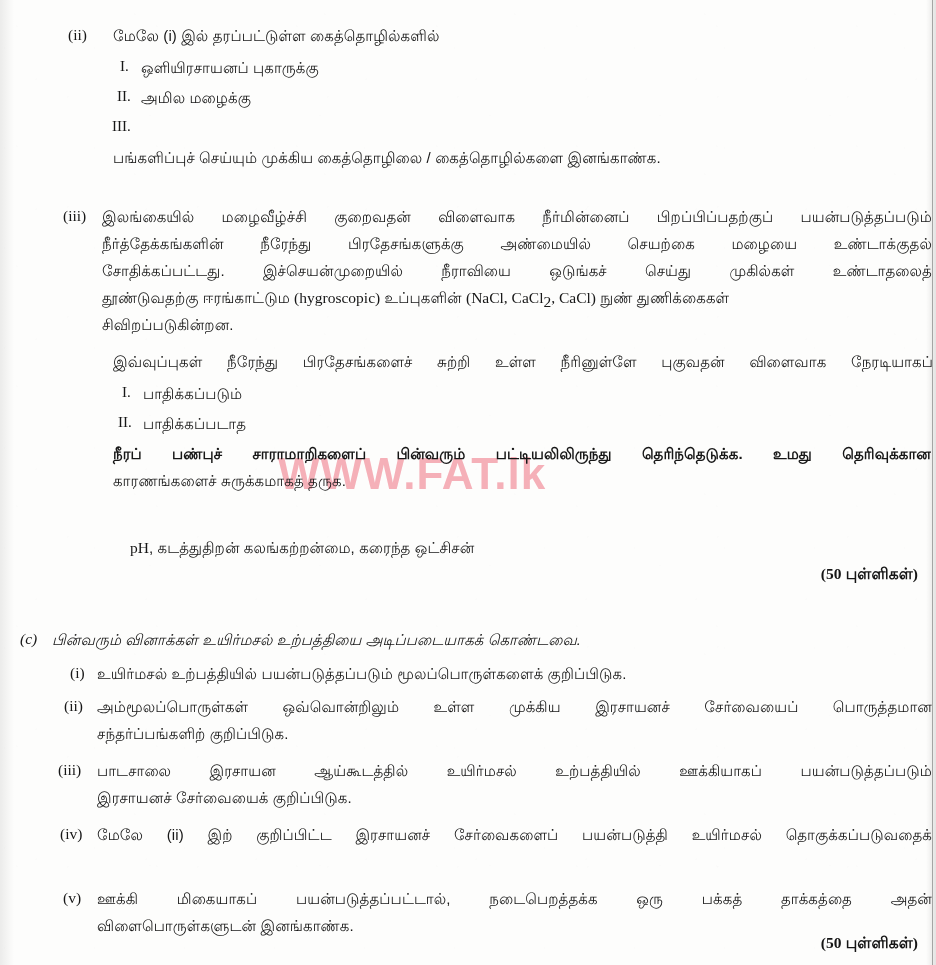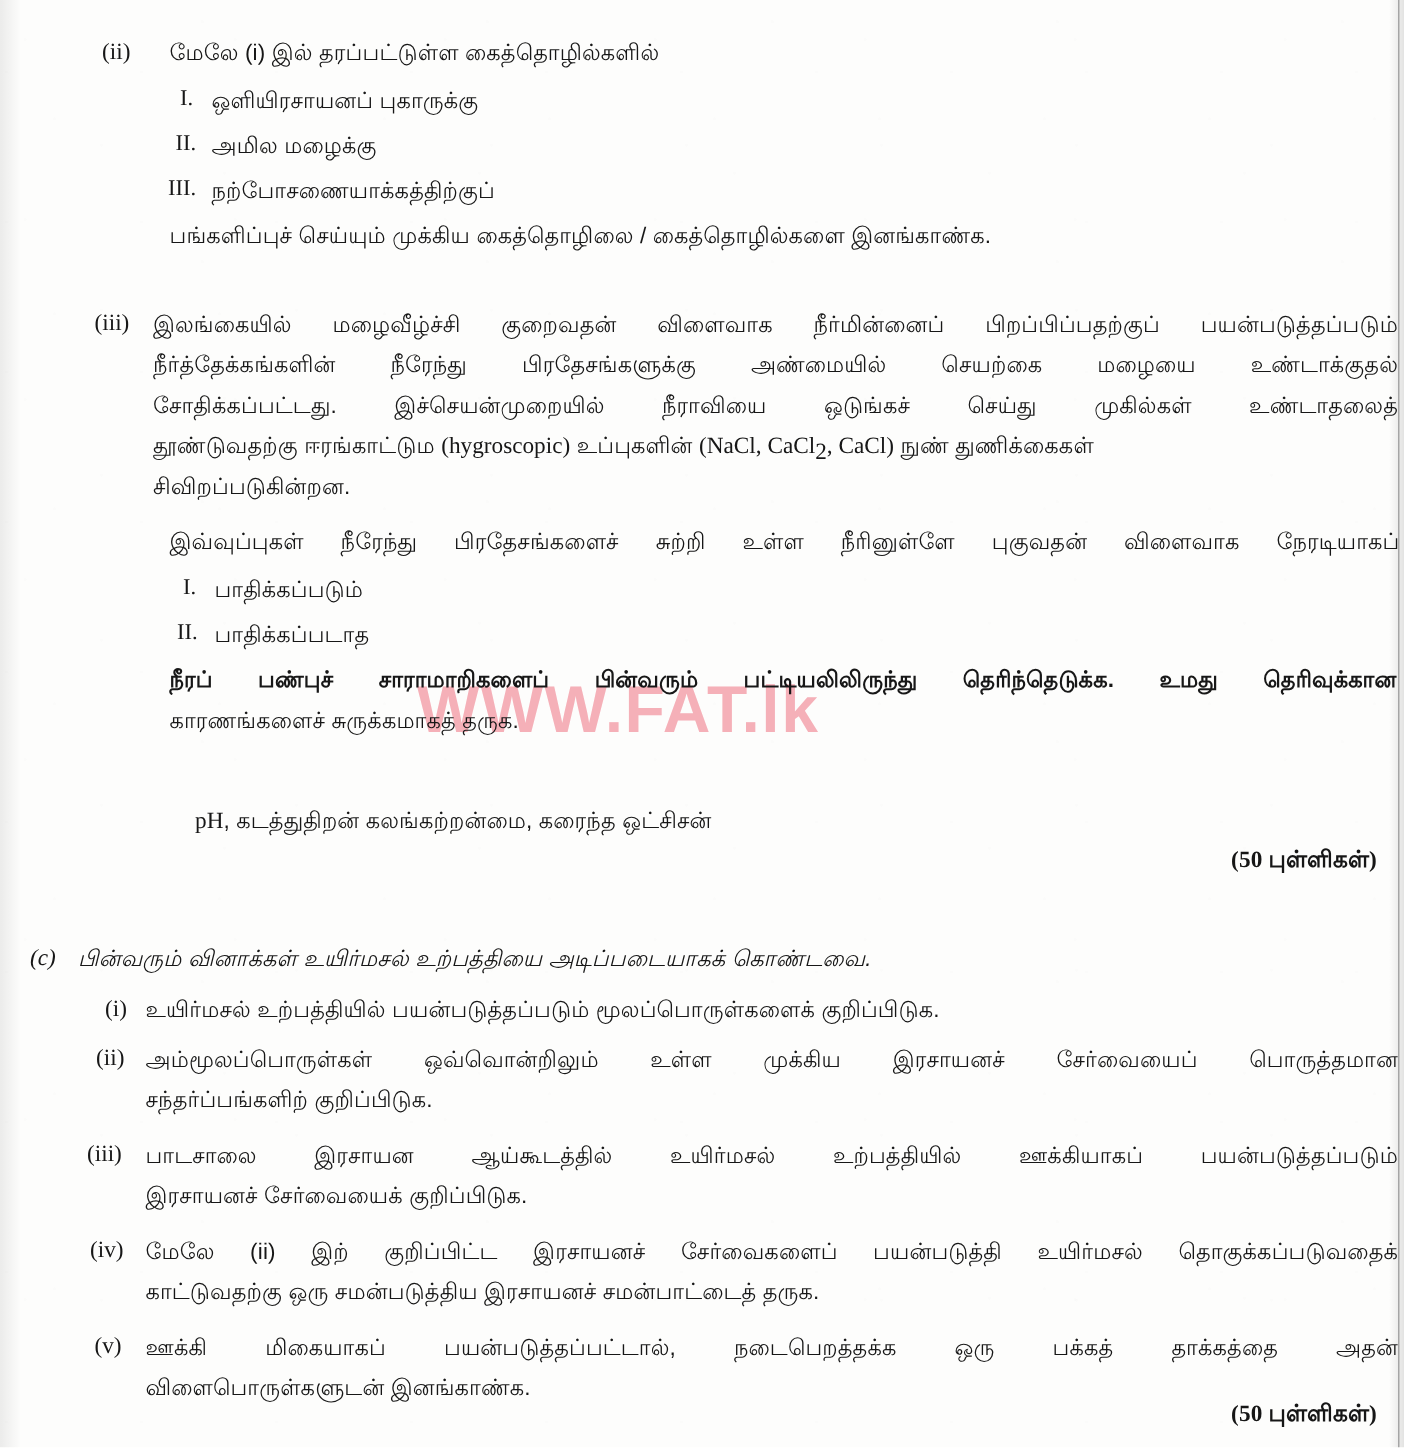--- a/index.html
+++ b/index.html
@@ -143,21 +143,20 @@
   <div class="marker" style="left:68px; top:26px;">(ii)</div>
   <div class="qline tam" style="left:113px; top:26px;">மேலே (i) இல் தரப்பட்டுள்ள கைத்தொழில்களில்</div>
 
   <div class="marker roman" style="left:120px; top:58px;">I.</div>
   <div class="qline tam" style="left:141px; top:58px;">ஒளியிரசாயனப் புகாருக்கு</div>
 
   <div class="marker roman" style="left:117px; top:88px;">II.</div>
   <div class="qline tam" style="left:141px; top:88px;">அமில மழைக்கு</div>
 
   <div class="marker roman" style="left:112px; top:118px;">III.</div>
-  <div class="qline tam" style="left:141px; top:118px;">நற்போசணையாக்கத்திற்குப்</div>
 
   <div class="qline tam" style="left:113px; top:148px;">பங்களிப்புச் செய்யும் முக்கிய கைத்தொழிலை / கைத்தொழில்களை இனங்காண்க.</div>
 
   <div class="marker" style="left:63px; top:207px;">(iii)</div>
 
   <div class="qline tam justified" style="left:102px; top:207px; width:830px;">இலங்கையில் மழைவீழ்ச்சி குறைவதன் விளைவாக நீர்மின்னைப் பிறப்பிப்பதற்குப் பயன்படுத்தப்படும்</div>
   <div class="qline tam justified" style="left:102px; top:234px; width:830px;">நீர்த்தேக்கங்களின் நீரேந்து பிரதேசங்களுக்கு அண்மையில் செயற்கை மழையை உண்டாக்குதல்</div>
   <div class="qline tam justified" style="left:102px; top:261px; width:830px;">சோதிக்கப்பட்டது. இச்செயன்முறையில் நீராவியை ஒடுங்கச் செய்து முகில்கள் உண்டாதலைத்</div>
 
   <div class="qline" style="left:102px; top:288px;">
@@ -193,21 +192,20 @@
   <div class="marker" style="left:64px; top:697px;">(ii)</div>
   <div class="qline tam" style="left:97px; top:724px;">சந்தர்ப்பங்களிற் குறிப்பிடுக.</div>
   <div class="qline tam justified" style="left:97px; top:697px; width:835px;">அம்மூலப்பொருள்கள் ஒவ்வொன்றிலும் உள்ள முக்கிய இரசாயனச் சேர்வையைப் பொருத்தமான</div>
 
   <div class="marker" style="left:58px; top:761px;">(iii)</div>
   <div class="qline tam justified" style="left:97px; top:761px; width:835px;">பாடசாலை இரசாயன ஆய்கூடத்தில் உயிர்மசல் உற்பத்தியில் ஊக்கியாகப் பயன்படுத்தப்படும்</div>
   <div class="qline tam" style="left:97px; top:788px;">இரசாயனச் சேர்வையைக் குறிப்பிடுக.</div>
 
   <div class="marker" style="left:60px; top:825px;">(iv)</div>
   <div class="qline tam justified" style="left:97px; top:825px; width:835px;">மேலே (ii) இற் குறிப்பிட்ட இரசாயனச் சேர்வைகளைப் பயன்படுத்தி உயிர்மசல் தொகுக்கப்படுவதைக்</div>
-  <div class="qline tam" style="left:97px; top:852px;">காட்டுவதற்கு ஒரு சமன்படுத்திய இரசாயனச் சமன்பாட்டைத் தருக.</div>
 
   <div class="marker" style="left:63px; top:889px;">(v)</div>
   <div class="qline tam justified" style="left:97px; top:889px; width:835px;">ஊக்கி மிகையாகப் பயன்படுத்தப்பட்டால், நடைபெறத்தக்க ஒரு பக்கத் தாக்கத்தை அதன்</div>
   <div class="qline tam" style="left:97px; top:916px;">விளைபொருள்களுடன் இனங்காண்க.</div>
 
   <div class="marks tam" style="top:934px;">(50 புள்ளிகள்)</div>
 
 </div>
 
 <div class="edge-left"></div>

